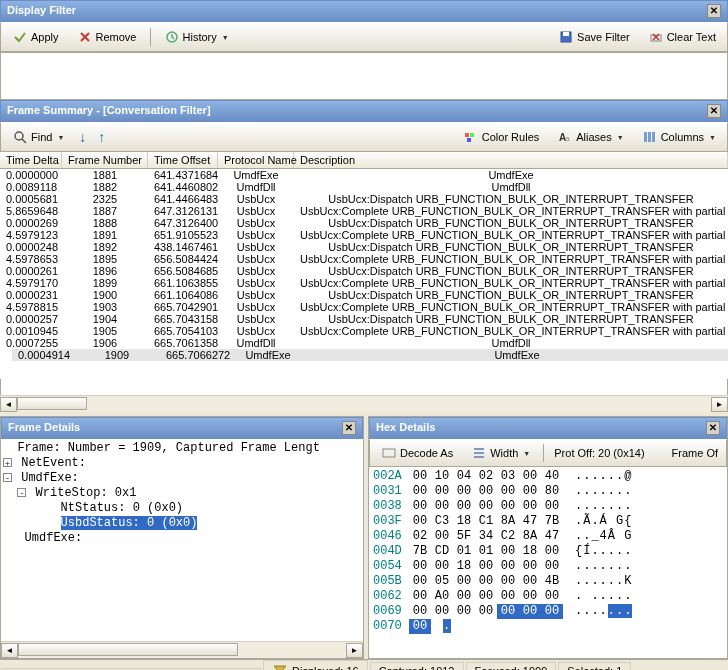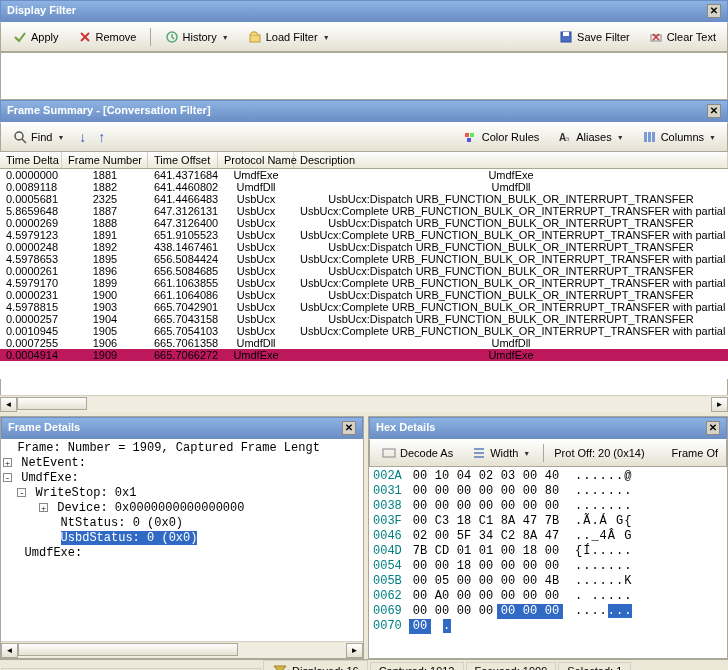--- a/index.html
+++ b/index.html
@@ -14,21 +14,21 @@
   .dropdown-arrow { font-size: 7px; color: #333; margin-left:2px;}
   .spacer { flex: 1; }
   
   .filter-area { background: #fff; border: 1px solid #aca899; height: 48px; }
   
   .grid-header { background: linear-gradient(to bottom, #fefefe, #ece9d8); border-bottom: 1px solid #aca899; display: flex; }
   .grid-header-cell { padding: 2px 6px; border-right: 1px solid #d4d0c8; font-size: 11px; cursor: pointer; white-space:nowrap;}
   .grid-body { background: #fff; overflow: hidden; }
   .grid-row { display: flex; white-space: nowrap; font-family: Tahoma, Arial; font-size: 11px; }
   .grid-row > div { padding: 0 6px; overflow: hidden; }
-  .grid-row.sel { background: #be185d; }
+  .grid-row.sel { background: #e5e5e5; margin-left: 12px; }
   .c-delta { width: 62px; } .c-frame { width: 86px; } .c-offset { width: 70px; } .c-proto { width: 76px; } .c-desc { flex: 1; }
   
   .hscroll { height:17px; background:#ece9d8; border-top:1px solid #d4d0c8; display:flex; align-items:center;}
   .hscroll .sarrow{width:17px;height:15px;background:linear-gradient(#fefefe,#e5e2d3);border:1px solid #aca899;text-align:center;font-size:8px;line-height:13px;}
   .hscroll .strack{flex:1;background:#f0ede0;height:15px;position:relative;}
   .hscroll .sthumb{position:absolute;left:0;width:70px;height:13px;top:0;background:linear-gradient(#fefefe,#e5e2d3);border:1px solid #aca899;}
   
   .bottom-row { display: flex; height: 243px; }
   .pane { border: 1px solid #aca899; display:flex; flex-direction:column; overflow:hidden;}
   
@@ -72,28 +72,20 @@
   </div>
   <div class="tsep"></div>
   <div class="tbtn">
     <svg class="ico">
         <circle cx="8" cy="8" r="5" stroke="#5a7" fill="none" stroke-width="1.5"></circle>
         <path d="M8 5 V8 L10 10" stroke="#5a7" stroke-width="1.5" fill="none"></path>
       </svg>
     <span>History</span>
     <span class="dropdown-arrow">▼</span>
   </div>
-  <div class="tbtn">
-    <svg class="ico">
-        <rect x="3" y="6" width="10" height="7" fill="#f5d67a" stroke="#b89b3d"></rect>
-        <path d="M3 6 L5 3 H9 L11 6" fill="#f5d67a" stroke="#b89b3d"></path>
-      </svg>
-    <span>Load Filter</span>
-    <span class="dropdown-arrow">▼</span>
-  </div>
   <div class="spacer"></div>
   <div class="tbtn">
     <svg class="ico">
         <rect x="3" y="3" width="10" height="10" fill="#4a6fbf" stroke="#2a4f9f"></rect>
         <rect x="5" y="3" width="6" height="4" fill="#fff"></rect>
       </svg>
     <span>Save Filter</span>
   </div>
   <div class="tbtn">
     <svg class="ico">
@@ -284,21 +276,20 @@
   <div class="pane" style="width:364px;">
     <div class="panel-title">
       <span>Frame Details</span>
       <span class="panel-close">✕</span>
     </div>
     <div class="tree-area">
       <div class="tree-line"><span>  Frame: Number = 1909, Captured Frame Lengt</span></div>
       <div class="tree-line"><span class="tree-box">+</span><span> NetEvent:</span></div>
       <div class="tree-line"><span class="tree-box">-</span><span> UmdfExe:</span></div>
       <div class="tree-line">  <span class="tree-box">-</span><span> WriteStop: 0x1</span></div>
-      <div class="tree-line">     <span class="tree-box">+</span><span> Device: 0x0000000000000000</span></div>
       <div class="tree-line">      <span>  NtStatus: 0 (0x0)</span></div>
       <div class="tree-line">        <span class="tree-sel">UsbdStatus: 0 (0x0)</span></div>
       <div class="tree-line">  <span> UmdfExe:</span></div>
     </div>
     <div class="hscroll">
       <div class="sarrow">◄</div>
       <div class="strack">
           <div class="sthumb" style="width:220px"></div>
         </div>
       <div class="sarrow">►</div>

